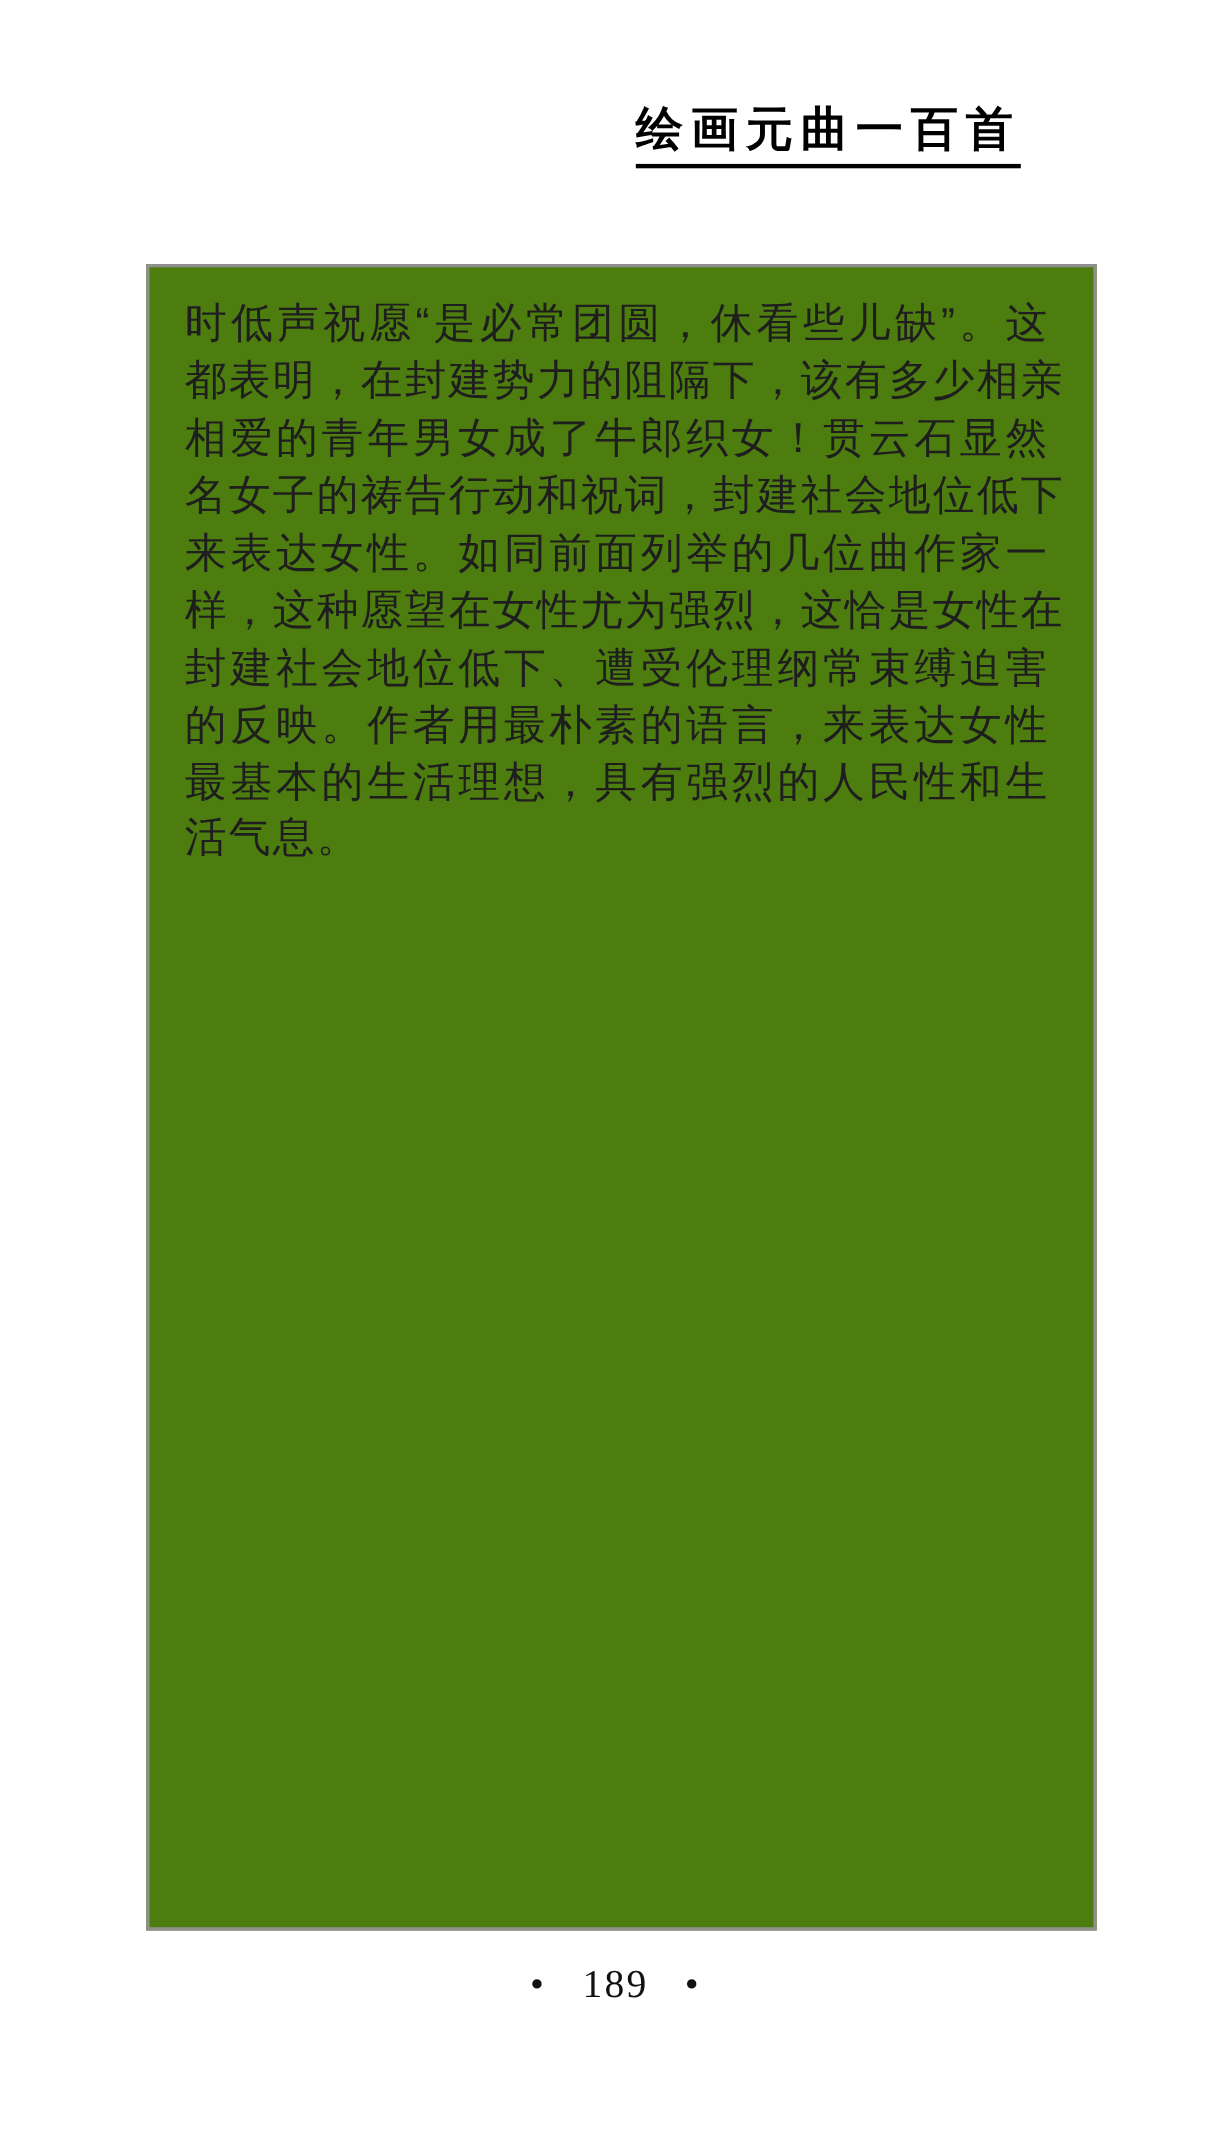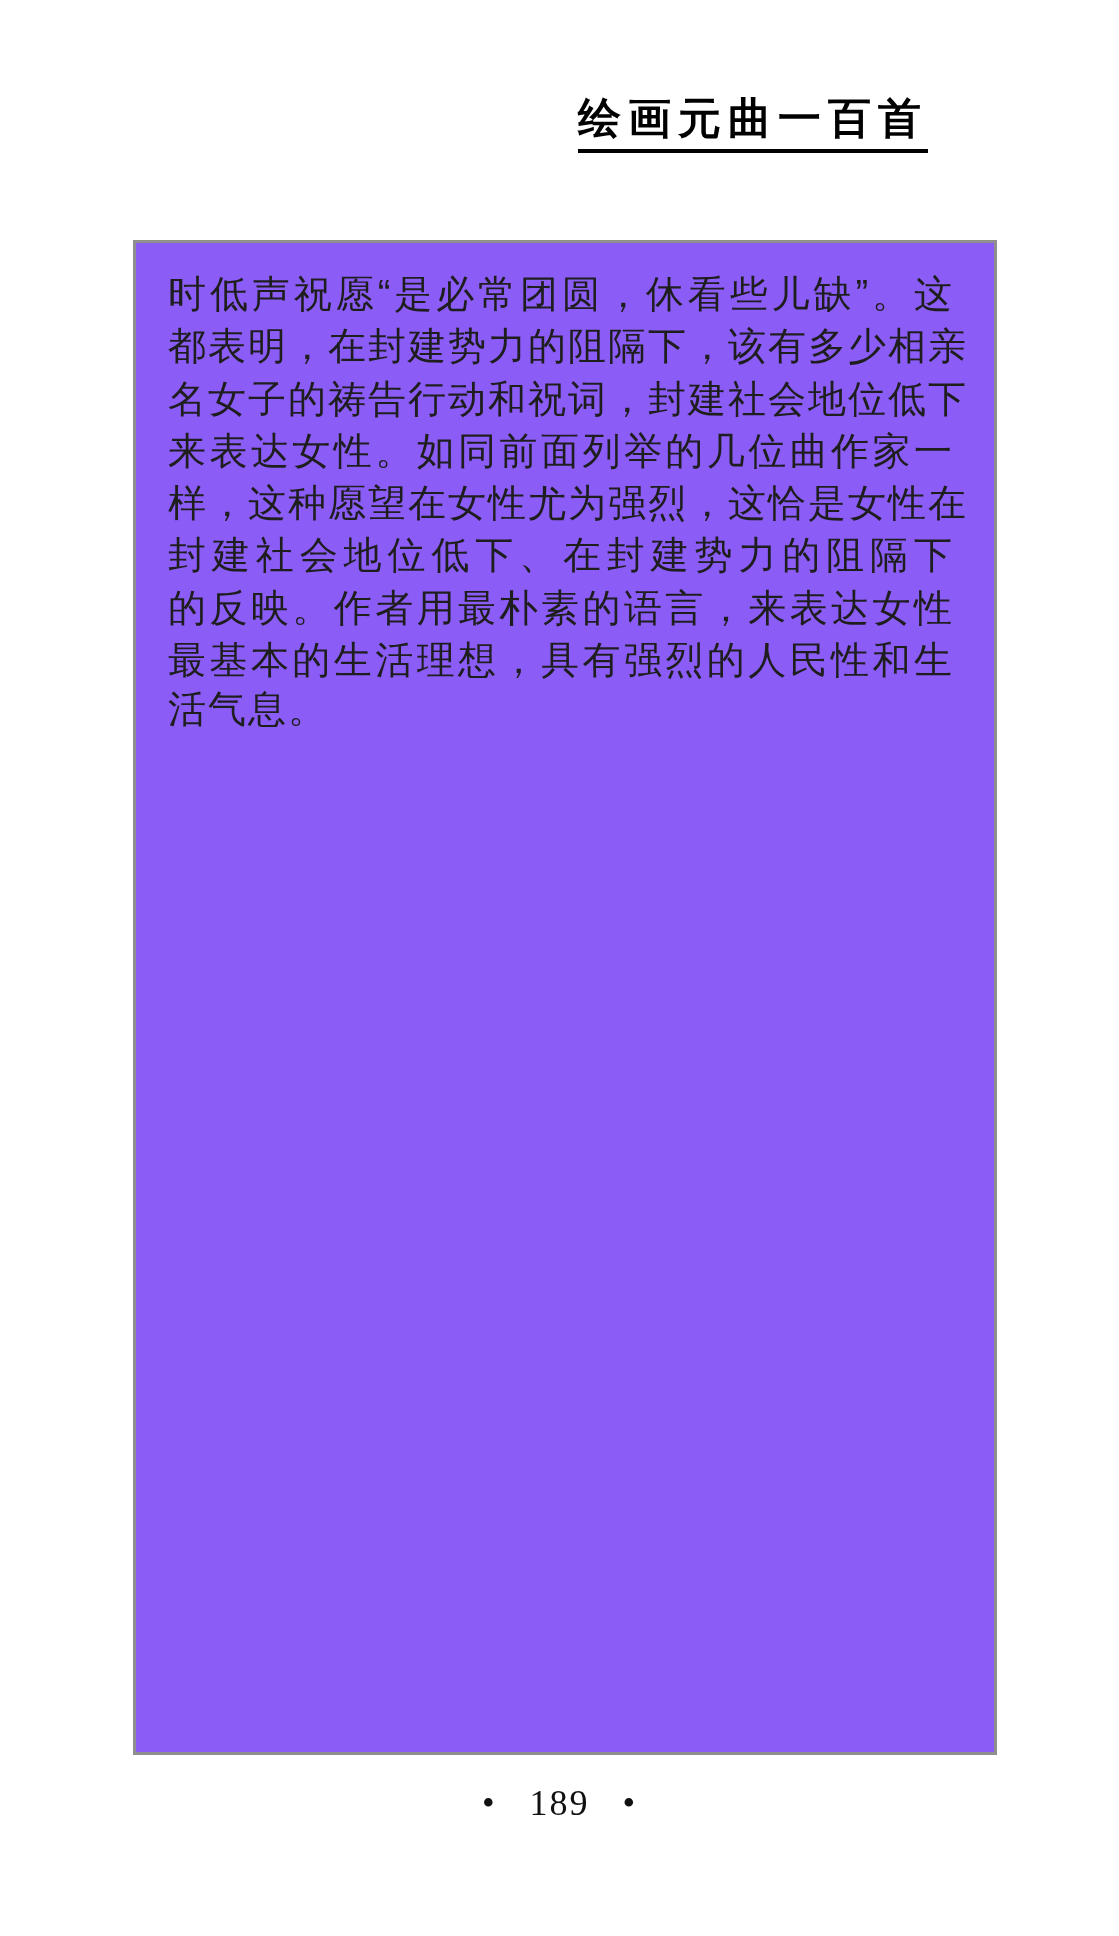--- a/index.html
+++ b/index.html
@@ -30,21 +30,21 @@
     white-space: nowrap;
   }
   
   .content-box {
     position: absolute;
     left: 133px;
     top: 240px;
     width: 864px;
     height: 1515px;
     border: 3px solid #8f8f8f;
-    background: #8b5cf6;
+    background: #4d7c0f;
     padding: 25px 40px 0 32px;
   }
   .paragraph { width: 100%; }
   .line {
     font-size: 38px;
     line-height: 52.3px;
     letter-spacing: 2px;
     font-weight: 300;
     color: #1e1e1e;
     text-align: justify;
@@ -79,24 +79,25 @@
 <div class="page">
 
   <div class="header">
     <span class="title">绘画元曲一百首</span>
   </div>
 
   <div class="content-box">
     <div class="paragraph">
         <div class="line">时低声祝愿“是必常团圆，休看些儿缺”。这</div>
         <div class="line">都表明，在封建势力的阻隔下，该有多少相亲</div>
+        <div class="line">相爱的青年男女成了牛郎织女！贯云石显然</div>
         <div class="line">名女子的祷告行动和祝词，封建社会地位低下</div>
         <div class="line">来表达女性。如同前面列举的几位曲作家一</div>
         <div class="line">样，这种愿望在女性尤为强烈，这恰是女性在</div>
-        <div class="line">封建社会地位低下、在封建势力的阻隔下</div>
+        <div class="line">封建社会地位低下、遭受伦理纲常束缚迫害</div>
         <div class="line">的反映。作者用最朴素的语言，来表达女性</div>
         <div class="line">最基本的生活理想，具有强烈的人民性和生</div>
         <div class="line last-line">活气息。</div>
       </div>
   </div>
 
   <div class="footer">
     <span class="page-number">• 189 •</span>
   </div>
 

